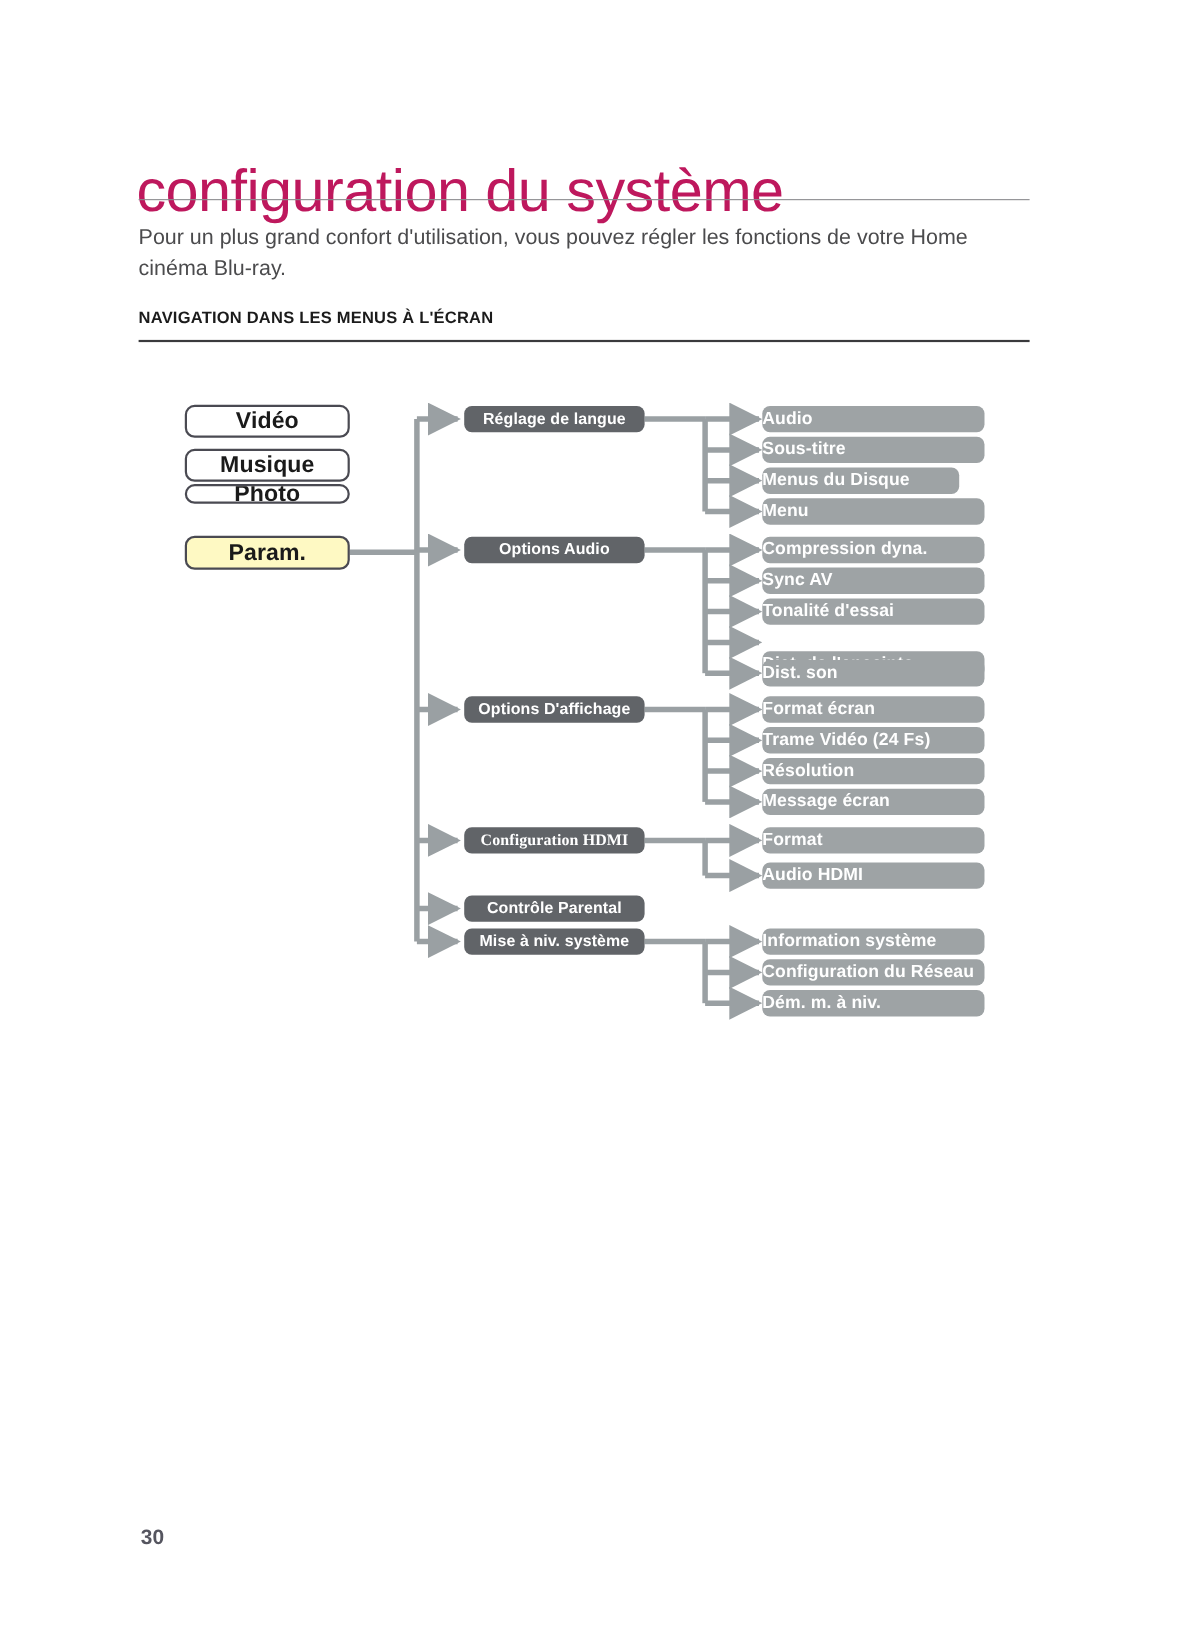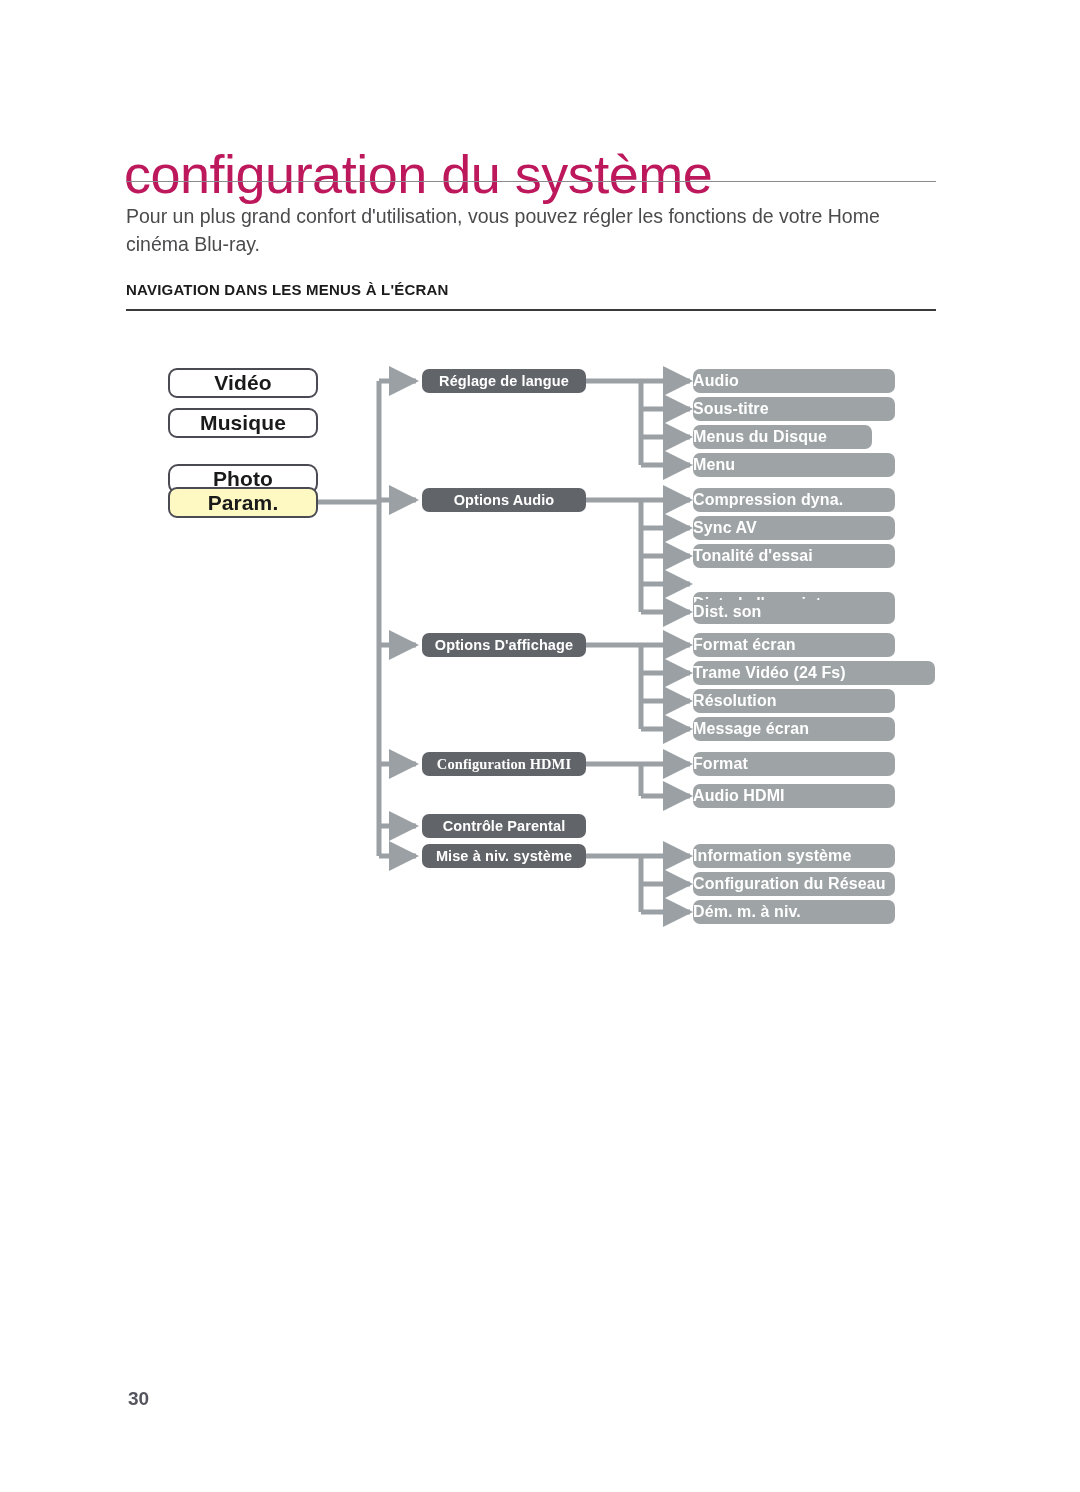--- a/index.html
+++ b/index.html
@@ -192,21 +192,21 @@
     <path d="M 641 856 L 641 912"></path>
     <path d="M 641 856 L 690 856" marker-end="url(#arw)"></path>
     <path d="M 641 884 L 690 884" marker-end="url(#arw)"></path>
     <path d="M 641 912 L 690 912" marker-end="url(#arw)"></path>
   </g>
 </svg>
 </div>
 
 <div class="node lv1" style="left:168px; top:368px;  width:150px; height:30px;">Vidéo</div>
 <div class="node lv1" style="left:168px; top:408px;  width:150px; height:30px;">Musique</div>
-<div class="node lv1" style="left:168px; top:464px;  width:150px; height:30px;border-radius:10px;">Photo</div>
+<div class="node lv1" style="left:168px; top:440px;  width:150px; height:18px;border-radius:10px;">Photo</div>
 <div class="node lv1 selected" style="left:168px; top:487px;  width:150px; height:31px;">Param.</div>
 
 <div class="node lv2" style="left:422px; top:369px; width:164px; height:24px;">Réglage de langue</div>
 <div class="node lv2" style="left:422px; top:488px; width:164px; height:24px;">Options Audio</div>
 <div class="node lv2" style="left:422px; top:633px; width:164px; height:24px;">Options D'affichage</div>
 <div class="node lv2" style="left:422px; top:752px; width:164px; height:24px;font-family:Liberation Serif, serif;">Configuration HDMI</div>
 <div class="node lv2" style="left:422px; top:814px; width:164px; height:24px;">Contrôle Parental</div>
 <div class="node lv2" style="left:422px; top:844px; width:164px; height:24px;">Mise à niv. système</div>
 
 <div class="node lv3" style="left:693px; top:369px; width:202px; height:24px;">Audio</div>
@@ -214,21 +214,21 @@
 <div class="node lv3" style="left:693px; top:425px; width:179px; height:24px;">Menus du Disque</div>
 <div class="node lv3" style="left:693px; top:453px; width:202px; height:24px;">Menu</div>
 
 <div class="node lv3" style="left:693px; top:488px; width:202px; height:24px;">Compression dyna.</div>
 <div class="node lv3" style="left:693px; top:516px; width:202px; height:24px;">Sync AV</div>
 <div class="node lv3" style="left:693px; top:544px; width:202px; height:24px;">Tonalité d'essai</div>
 <div class="node lv3" style="left:693px; top:592px; width:202px; height:24px;">Dist. de l'enceinte</div>
 <div class="node lv3" style="left:693px; top:600px; width:202px; height:24px;">Dist. son</div>
 
 <div class="node lv3" style="left:693px; top:633px; width:202px; height:24px;">Format écran</div>
-<div class="node lv3" style="left:693px; top:661px; width:242px; height:24px;">Trame Vidéo (24 Fs)</div>
+<div class="node lv3" style="left:693px; top:661px; width:202px; height:24px;">Trame Vidéo (24 Fs)</div>
 <div class="node lv3" style="left:693px; top:689px; width:202px; height:24px;">Résolution</div>
 <div class="node lv3" style="left:693px; top:717px; width:202px; height:24px;">Message écran</div>
 
 <div class="node lv3" style="left:693px; top:752px; width:202px; height:24px;">Format</div>
 <div class="node lv3" style="left:693px; top:784px; width:202px; height:24px;">Audio HDMI</div>
 
 <div class="node lv3" style="left:693px; top:844px; width:202px; height:24px;">Information système</div>
 <div class="node lv3" style="left:693px; top:872px; width:202px; height:24px;">Configuration du Réseau</div>
 <div class="node lv3" style="left:693px; top:900px; width:202px; height:24px;">Dém. m. à niv.</div>
 

